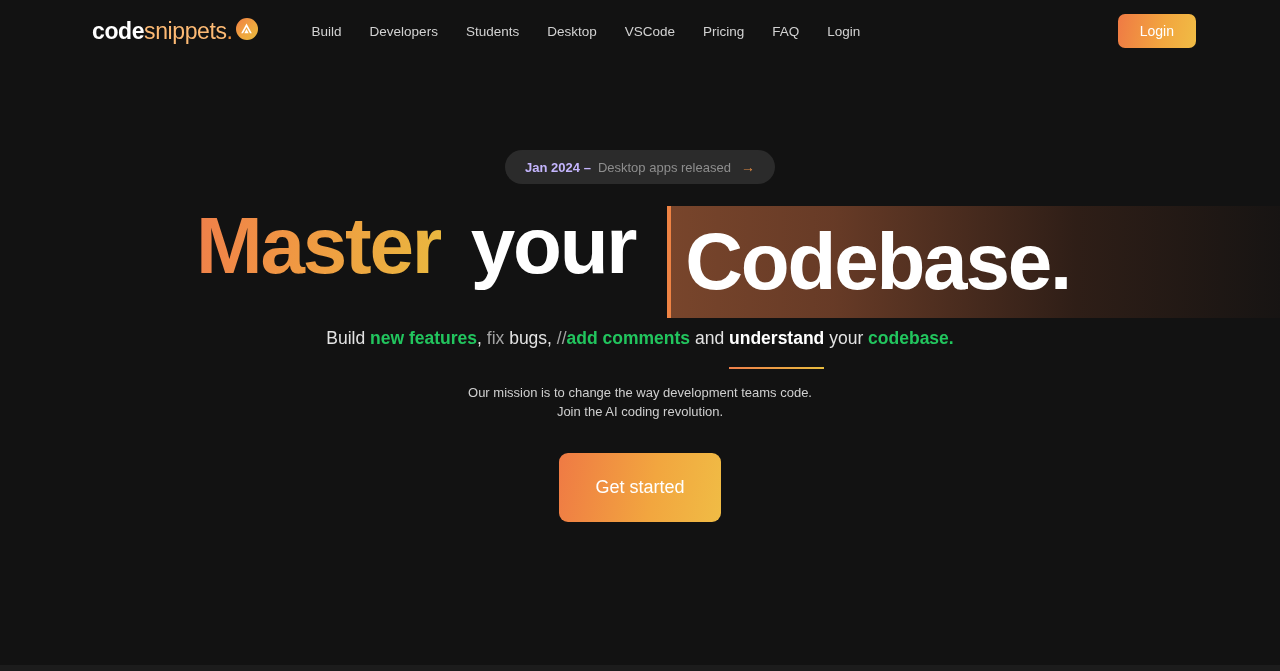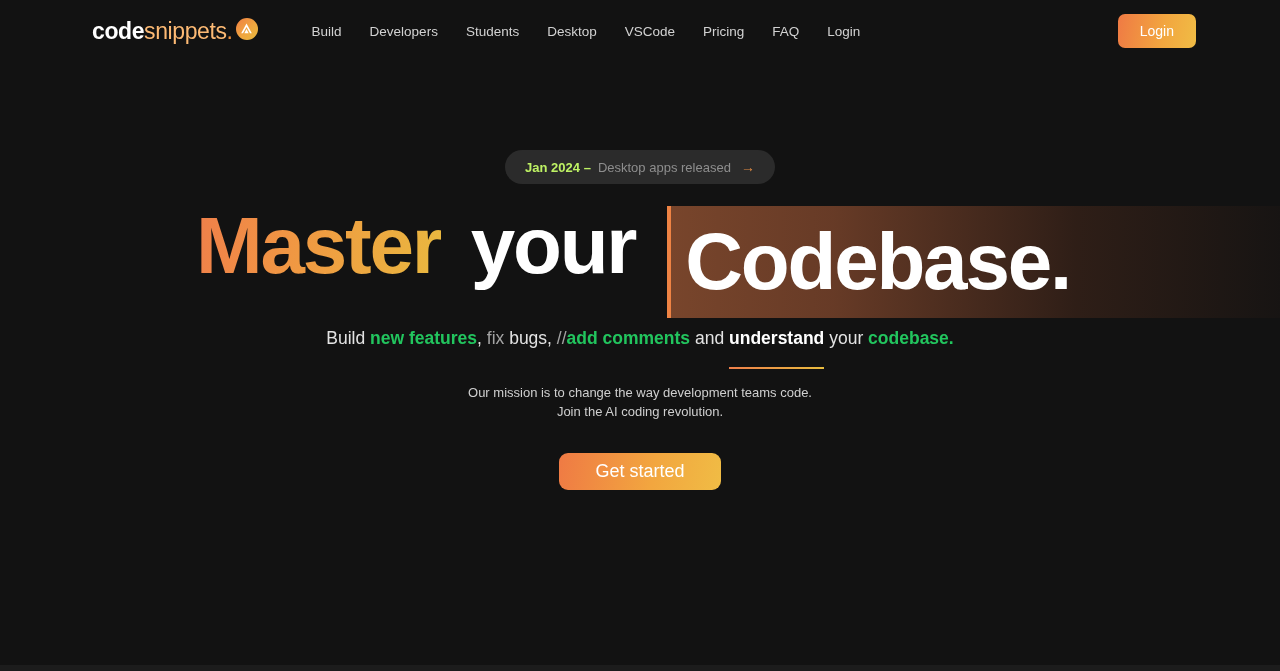--- a/index.html
+++ b/index.html
@@ -91,21 +91,21 @@
     display:inline-flex;
     align-items:center;
     gap:7px;
     background:#2b2b2b;
     border-radius:999px;
     padding:9px 20px;
     font-size:13px;
     cursor:pointer;
     white-space:nowrap;
   }
-  .announce-date  { color:#bef264; font-weight:bold; }
+  .announce-date  { color:#c4b5fd; font-weight:bold; }
   .announce-text  { color:#8e8e8e; }
   .announce-arrow { color:#e08a43; font-size:14px; margin-left:3px; }
 
   .headline {
     margin-top:22px;
     font-size:80px;
     font-weight:bold;
     letter-spacing:-2.2px;
     line-height:1.0;
     display:flex;
@@ -182,21 +182,21 @@
   }
 
   .cta-wrap { margin-top:31px; }
   .cta-btn {
     background:linear-gradient(100deg,#ef7a44 0%,#f2a63f 58%,#f0bc45 100%);
     color:#ffffff;
     border:none;
     border-radius:9px;
     font-size:18px;
     font-family:inherit;
-    padding:8px 36px;
+    padding:24px 36px;
     cursor:pointer;
     white-space:nowrap;
   }
 
   .bottom-strip {
     position:absolute;
     left:0; right:0; bottom:0;
     height:6px;
     background:#1c1c1c;
   }

